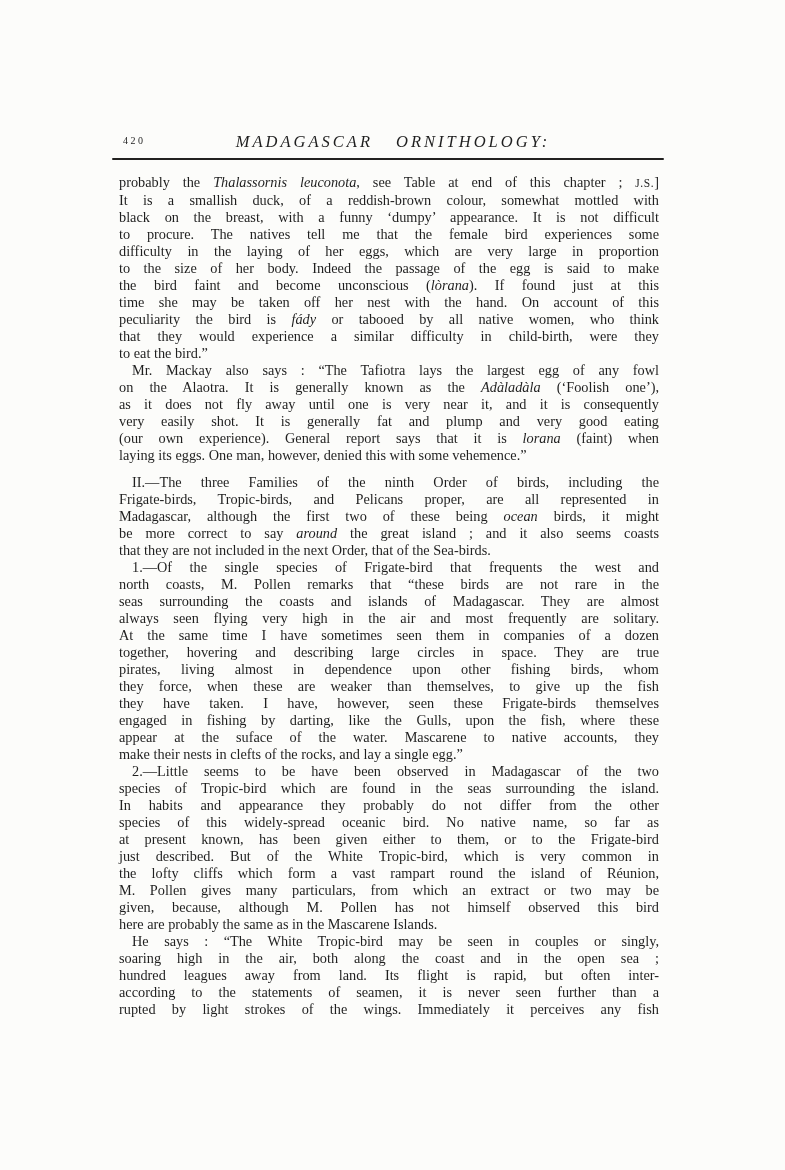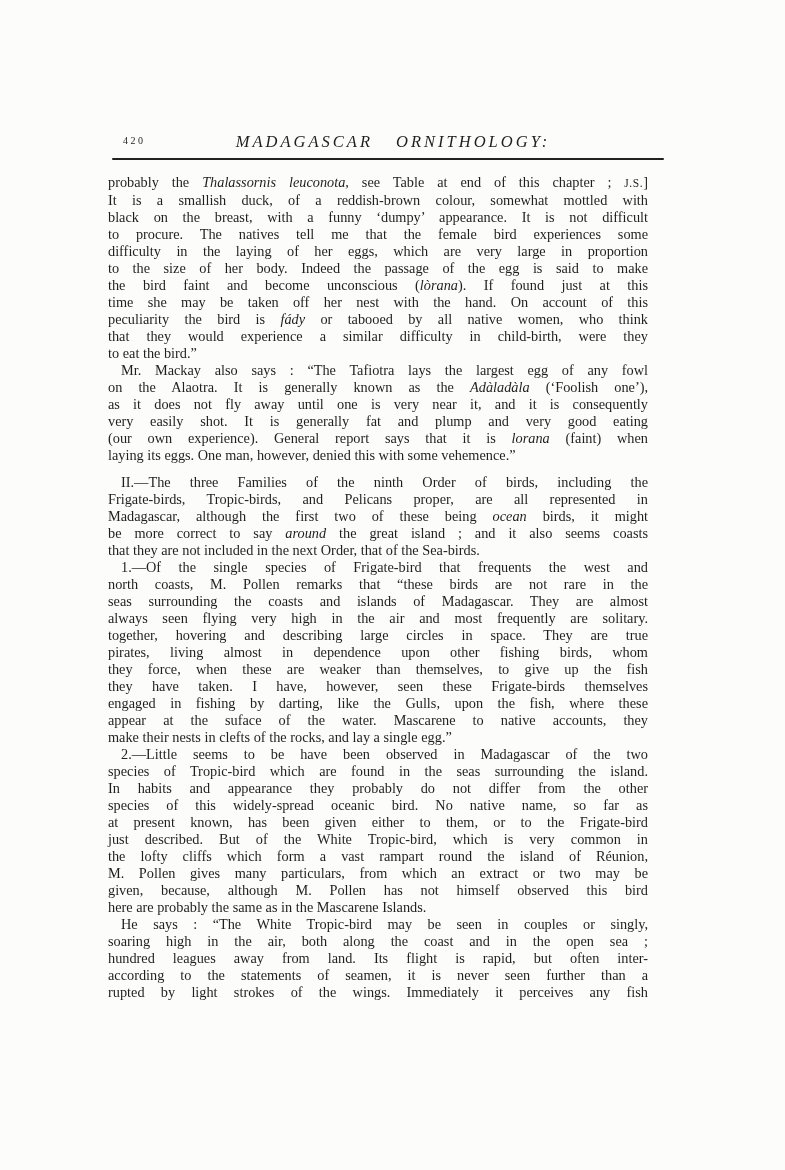--- a/index.html
+++ b/index.html
@@ -29,21 +29,21 @@
     white-space: nowrap;
   }
   .header-rule {
     position: absolute;
     top: 158px; left: 112px; width: 552px; height: 2px;
     background: #222120;
     border-radius: 1px;
   }
   .text-block {
     position: absolute;
-    top: 174px; left: 108px; width: 540px;
+    top: 174px; left: 119px; width: 540px;
     font-size: 14.3px;
     line-height: 17px;
   }
   .para { margin: 0; }
   .para.gap { margin-top: 10px; }
   .line {
     text-align: justify;
     text-align-last: justify;
   }
   .line.lastline { text-align-last: left; }
@@ -88,20 +88,21 @@
       <div class="line"><span>Frigate-birds, Tropic-birds, and Pelicans proper, are all represented in</span></div>
       <div class="line"><span>Madagascar, although the first two of these being </span><span class="it">ocean</span><span> birds, it might</span></div>
       <div class="line"><span>be more correct to say </span><span class="it">around</span><span> the great island ; and it also seems coasts</span></div>
       <div class="line lastline"><span>that they are not included in the next Order, that of the Sea-birds.</span></div>
     </div>
     <div class="para">
       <div class="line indent"><span>1.—Of the single species of Frigate-bird that frequents the west and</span></div>
       <div class="line"><span>north coasts, M. Pollen remarks that “these birds are not rare in the</span></div>
       <div class="line"><span>seas surrounding the coasts and islands of Madagascar. They are almost</span></div>
       <div class="line"><span>always seen flying very high in the air and most frequently are solitary.</span></div>
+      <div class="line"><span>At the same time I have sometimes seen them in companies of a dozen</span></div>
       <div class="line"><span>together, hovering and describing large circles in space. They are true</span></div>
       <div class="line"><span>pirates, living almost in dependence upon other fishing birds, whom</span></div>
       <div class="line"><span>they force, when these are weaker than themselves, to give up the fish</span></div>
       <div class="line"><span>they have taken. I have, however, seen these Frigate-birds themselves</span></div>
       <div class="line"><span>engaged in fishing by darting, like the Gulls, upon the fish, where these</span></div>
       <div class="line"><span>appear at the suface of the water. Mascarene to native accounts, they</span></div>
       <div class="line lastline"><span>make their nests in clefts of the rocks, and lay a single egg.”</span></div>
     </div>
     <div class="para">
       <div class="line indent"><span>2.—Little seems to be have been observed in Madagascar of the two</span></div>

